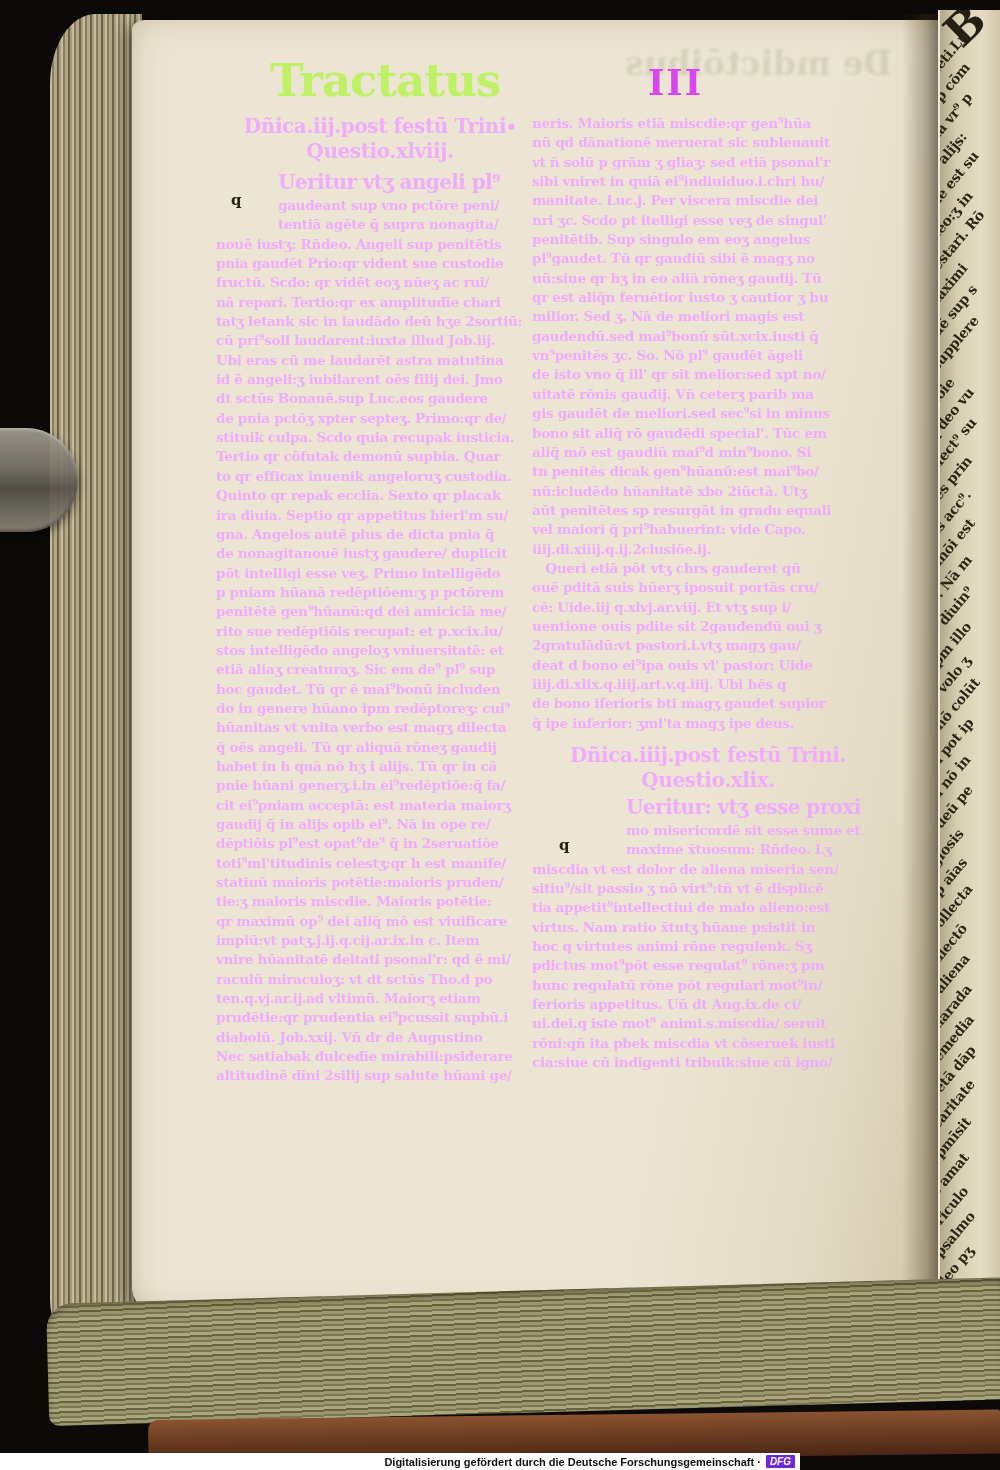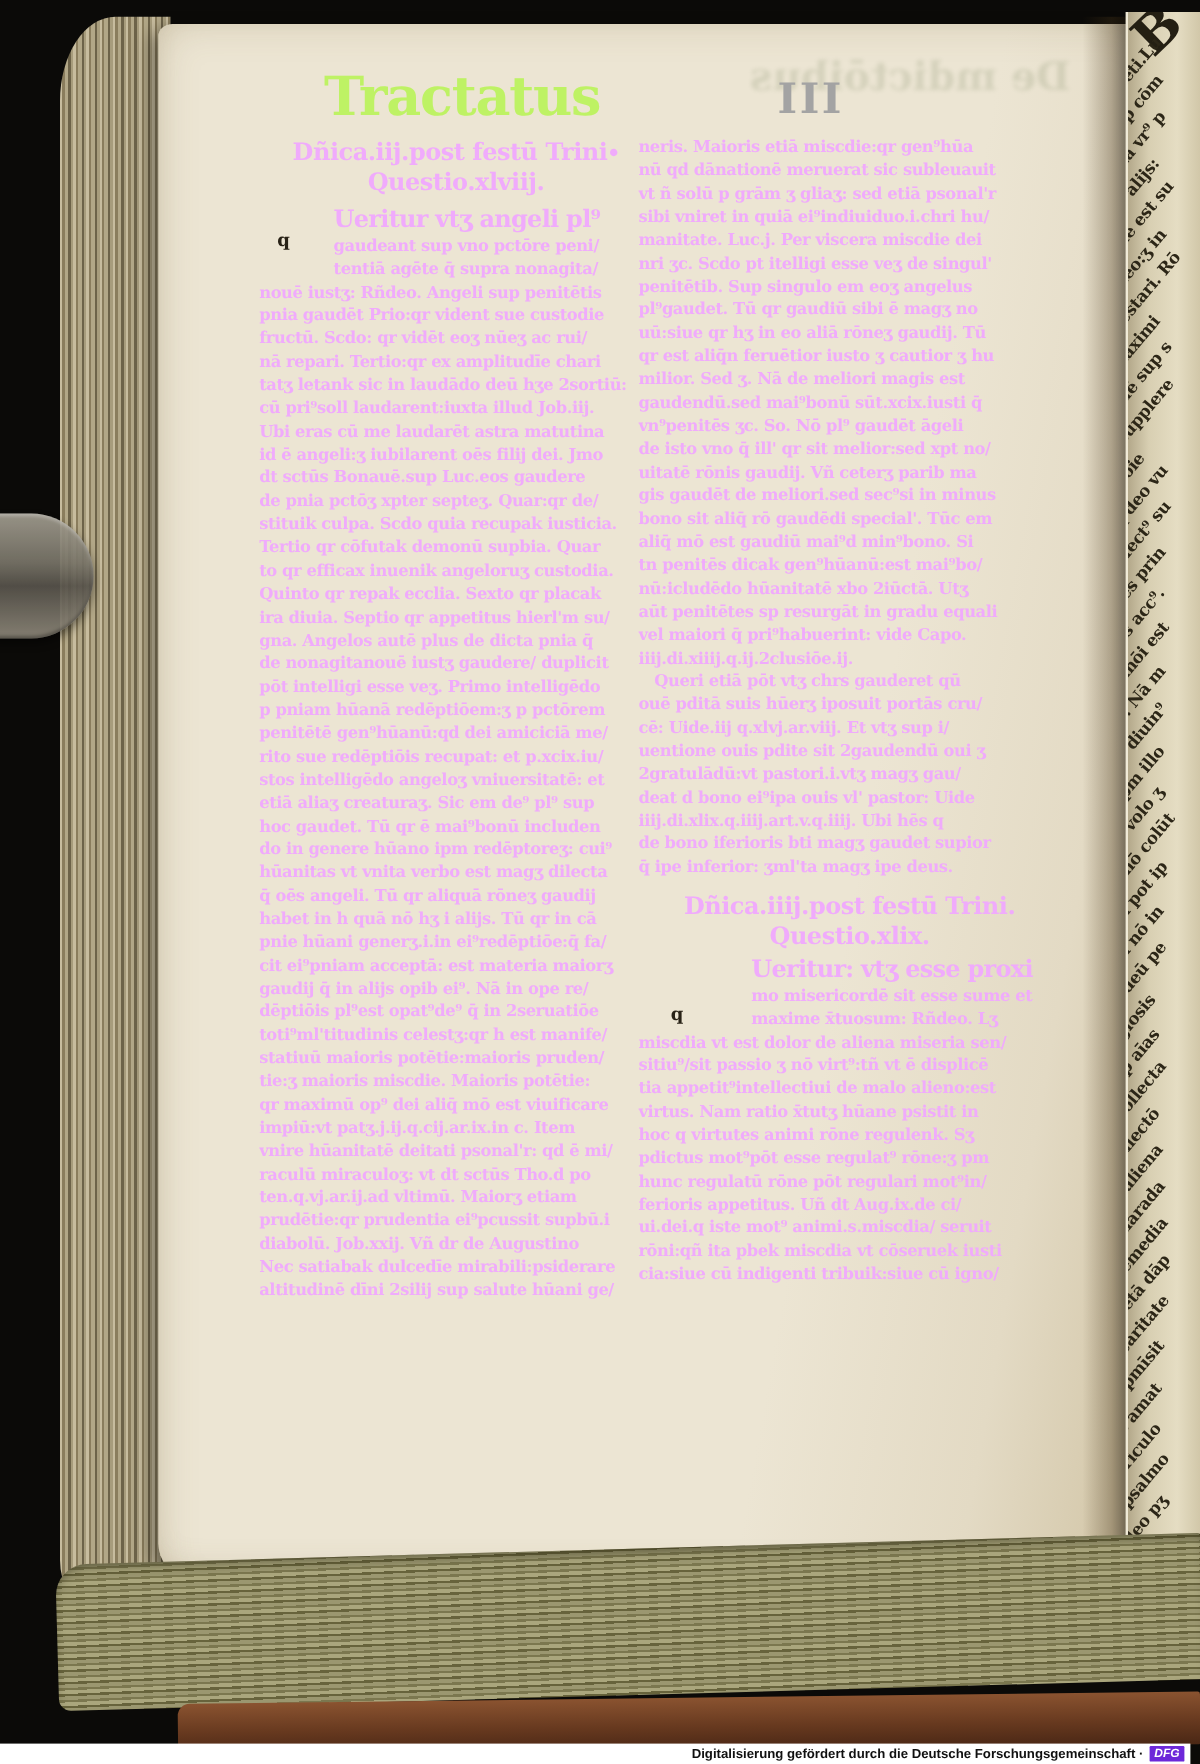--- a/index.html
+++ b/index.html
@@ -23,21 +23,21 @@
     box-shadow:inset 12px 10px 34px -14px rgba(130,110,70,.28),
                inset -4px -12px 30px -14px rgba(120,100,60,.30),
                -6px 5px 14px rgba(0,0,0,.4);
   }
   #ghost{
     position:absolute;left:562px;top:44px;width:330px;
     font-size:33px;font-weight:700;color:#5f6f45;opacity:.16;
     filter:blur(1.6px);transform:scaleX(-1);white-space:nowrap;
   }
   #hdr-title{position:absolute;left:270px;top:54px;font-size:45px;font-weight:700;color:#bef264;letter-spacing:-1px;}
-  #hdr-folio{position:absolute;left:648px;top:62px;font-size:35px;font-weight:700;color:#a3a3a3;letter-spacing:2px;}
+  #hdr-folio{position:absolute;left:648px;top:62px;font-size:35px;font-weight:700;color:#d946ef;letter-spacing:2px;}
 
   .col{position:absolute;top:114px;color:#f0abfc;overflow:hidden;}
   #col-left{left:216px;width:328px;height:976px;}
   #col-right{left:532px;width:352px;height:972px;}
   .hline{font-size:20px;line-height:25px;text-align:center;font-weight:700;letter-spacing:-0.4px;white-space:nowrap;}
   .hgap{height:4px;}
   .big{font-size:20px;line-height:28px;font-weight:700;white-space:nowrap;letter-spacing:-0.6px;}
   #col-left .big{padding-left:62px;}
   #col-right .big{padding-left:94px;}
   .line{font-size:13.6px;line-height:19.35px;white-space:nowrap;font-weight:700;letter-spacing:-0.35px;}
@@ -86,21 +86,21 @@
   }
   
   #cover{
     position:absolute;left:148px;top:1420px;width:852px;height:44px;
     transform:rotate(-0.7deg);transform-origin:left top;
     background:linear-gradient(180deg,#8a5330 0%,#67391f 55%,#4a2715 100%);
     border-radius:10px 2px 2px 6px;
   }
   
   #dfg-bar{
-    position:absolute;left:0;bottom:0;width:992px;height:17px;background:#ffffff;
+    position:absolute;left:0;bottom:0;width:800px;height:17px;background:#ffffff;
     display:flex;justify-content:flex-end;align-items:center;gap:5px;
     padding-right:5px;box-sizing:border-box;
     font-family:"Liberation Sans",sans-serif;font-size:11px;font-weight:700;color:#101010;
   }
   #dfg-logo{
     background:#6d28d9;color:#ffffff;font-style:italic;font-size:10px;
     padding:1px 4px;line-height:11px;border-radius:1px;cursor:pointer;
   }
 </style>
 </head>
@@ -127,21 +127,21 @@
     <div>
         <div class="line">nouē iustʒ: Rñdeo. Angeli sup penitētis</div>
         <div class="line">pnia gaudēt Prio:qr vident sue custodie</div>
         <div class="line">fructū. Scdo: qr vidēt eoʒ nūeʒ ac rui/</div>
         <div class="line">nā repari. Tertio:qr ex amplitudīe chari</div>
         <div class="line">tatʒ letank sic in laudādo deū hʒe 2sortiū:</div>
         <div class="line">cū pri⁹soll laudarent:iuxta illud Job.iij.</div>
         <div class="line">Ubi eras cū me laudarēt astra matutina</div>
         <div class="line">id ē angeli:ʒ iubilarent oēs filij dei. Jmo</div>
         <div class="line">dt sctūs Bonauē.sup Luc.eos gaudere</div>
-        <div class="line">de pnia pctōʒ xpter septeʒ. Quar:qr de/</div>
+        <div class="line">de pnia pctōʒ xpter septeʒ. Primo:qr de/</div>
         <div class="line">stituik culpa. Scdo quia recupak iusticia.</div>
         <div class="line">Tertio qr cōfutak demonū supbia. Quar</div>
         <div class="line">to qr efficax inuenik angeloruʒ custodia.</div>
         <div class="line">Quinto qr repak ecclia. Sexto qr placak</div>
         <div class="line">ira diuia. Septio qr appetitus hierl'm su/</div>
         <div class="line">gna. Angelos autē plus de dicta pnia q̄</div>
         <div class="line">de nonagitanouē iustʒ gaudere/ duplicit</div>
         <div class="line">pōt intelligi esse veʒ. Primo intelligēdo</div>
         <div class="line">p pniam hūanā redēptiōem:ʒ p pctōrem</div>
         <div class="line">penitētē gen⁹hūanū:qd dei amiciciā me/</div>

